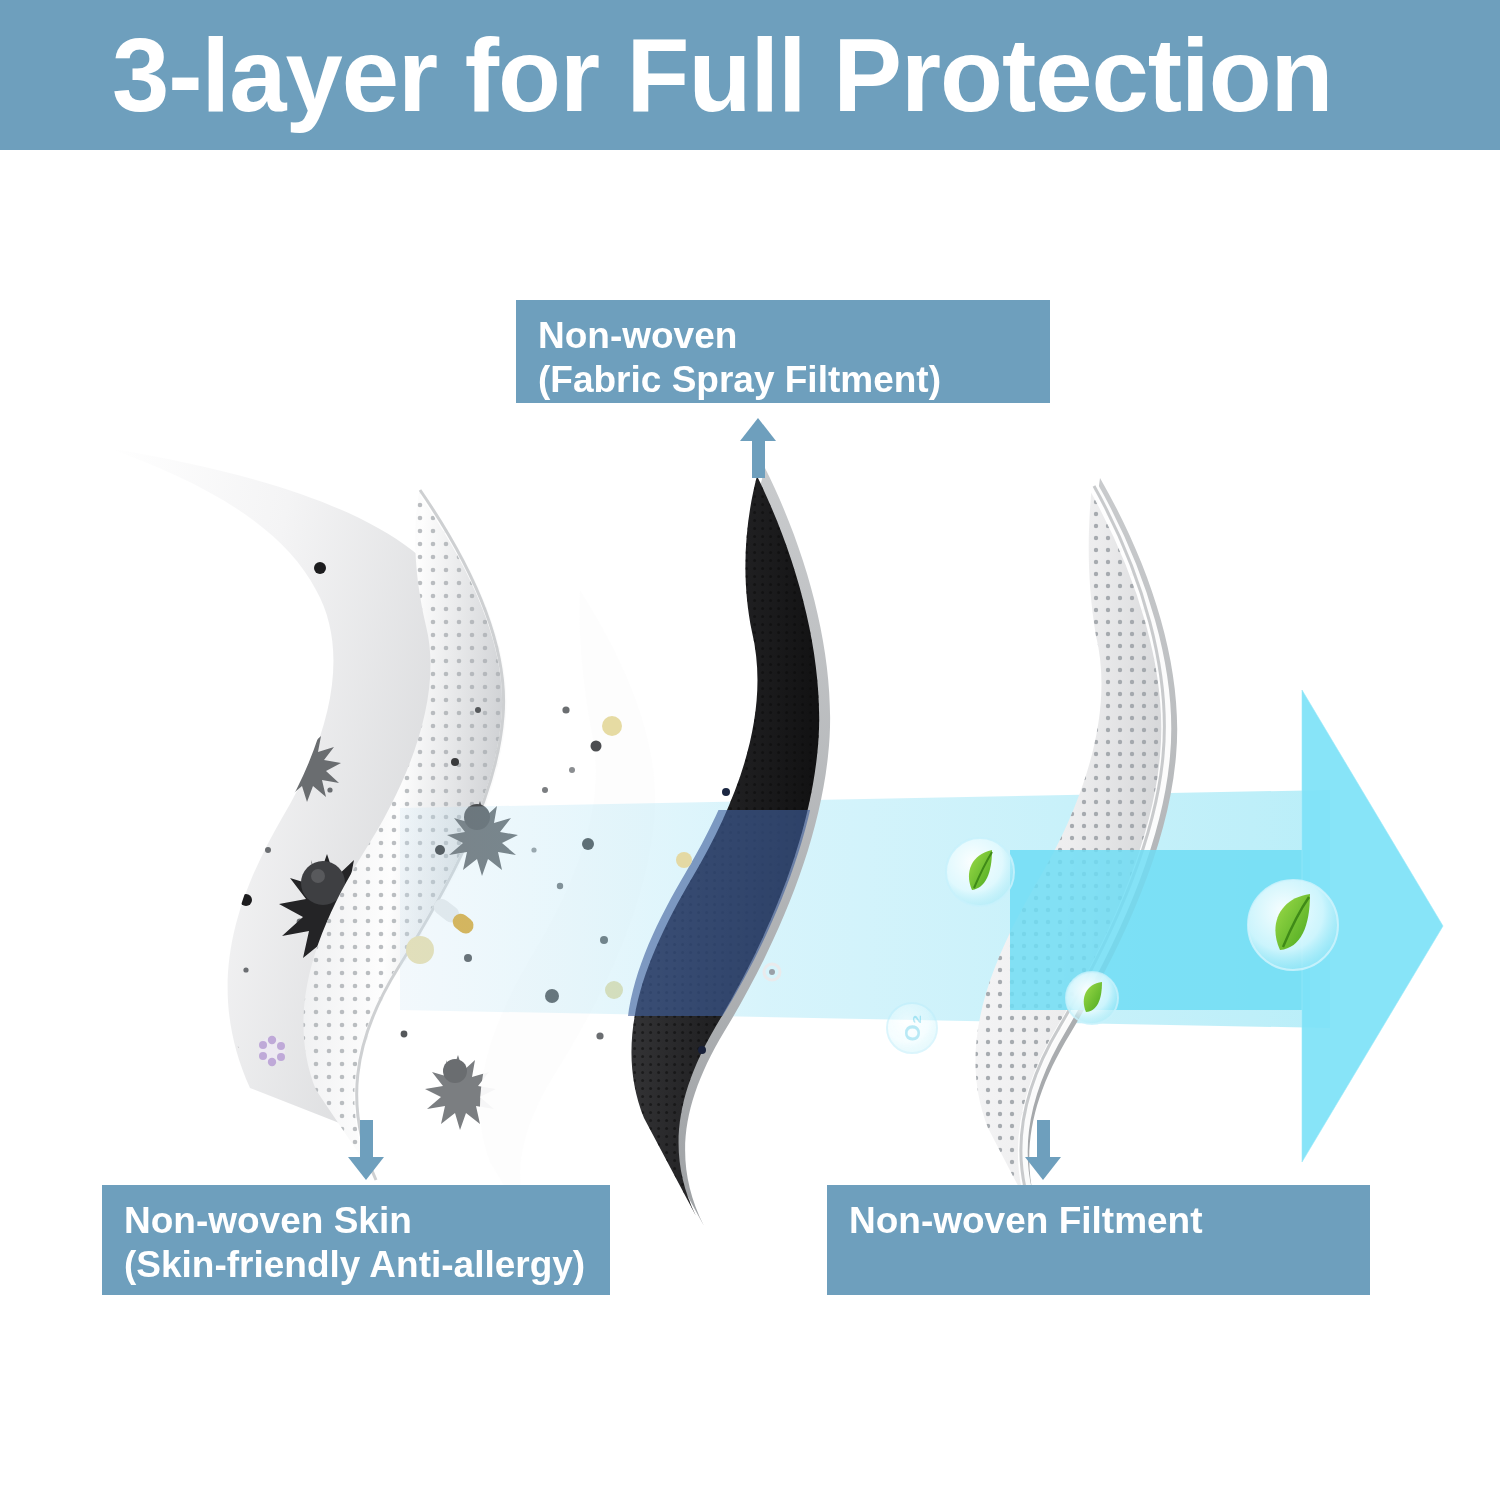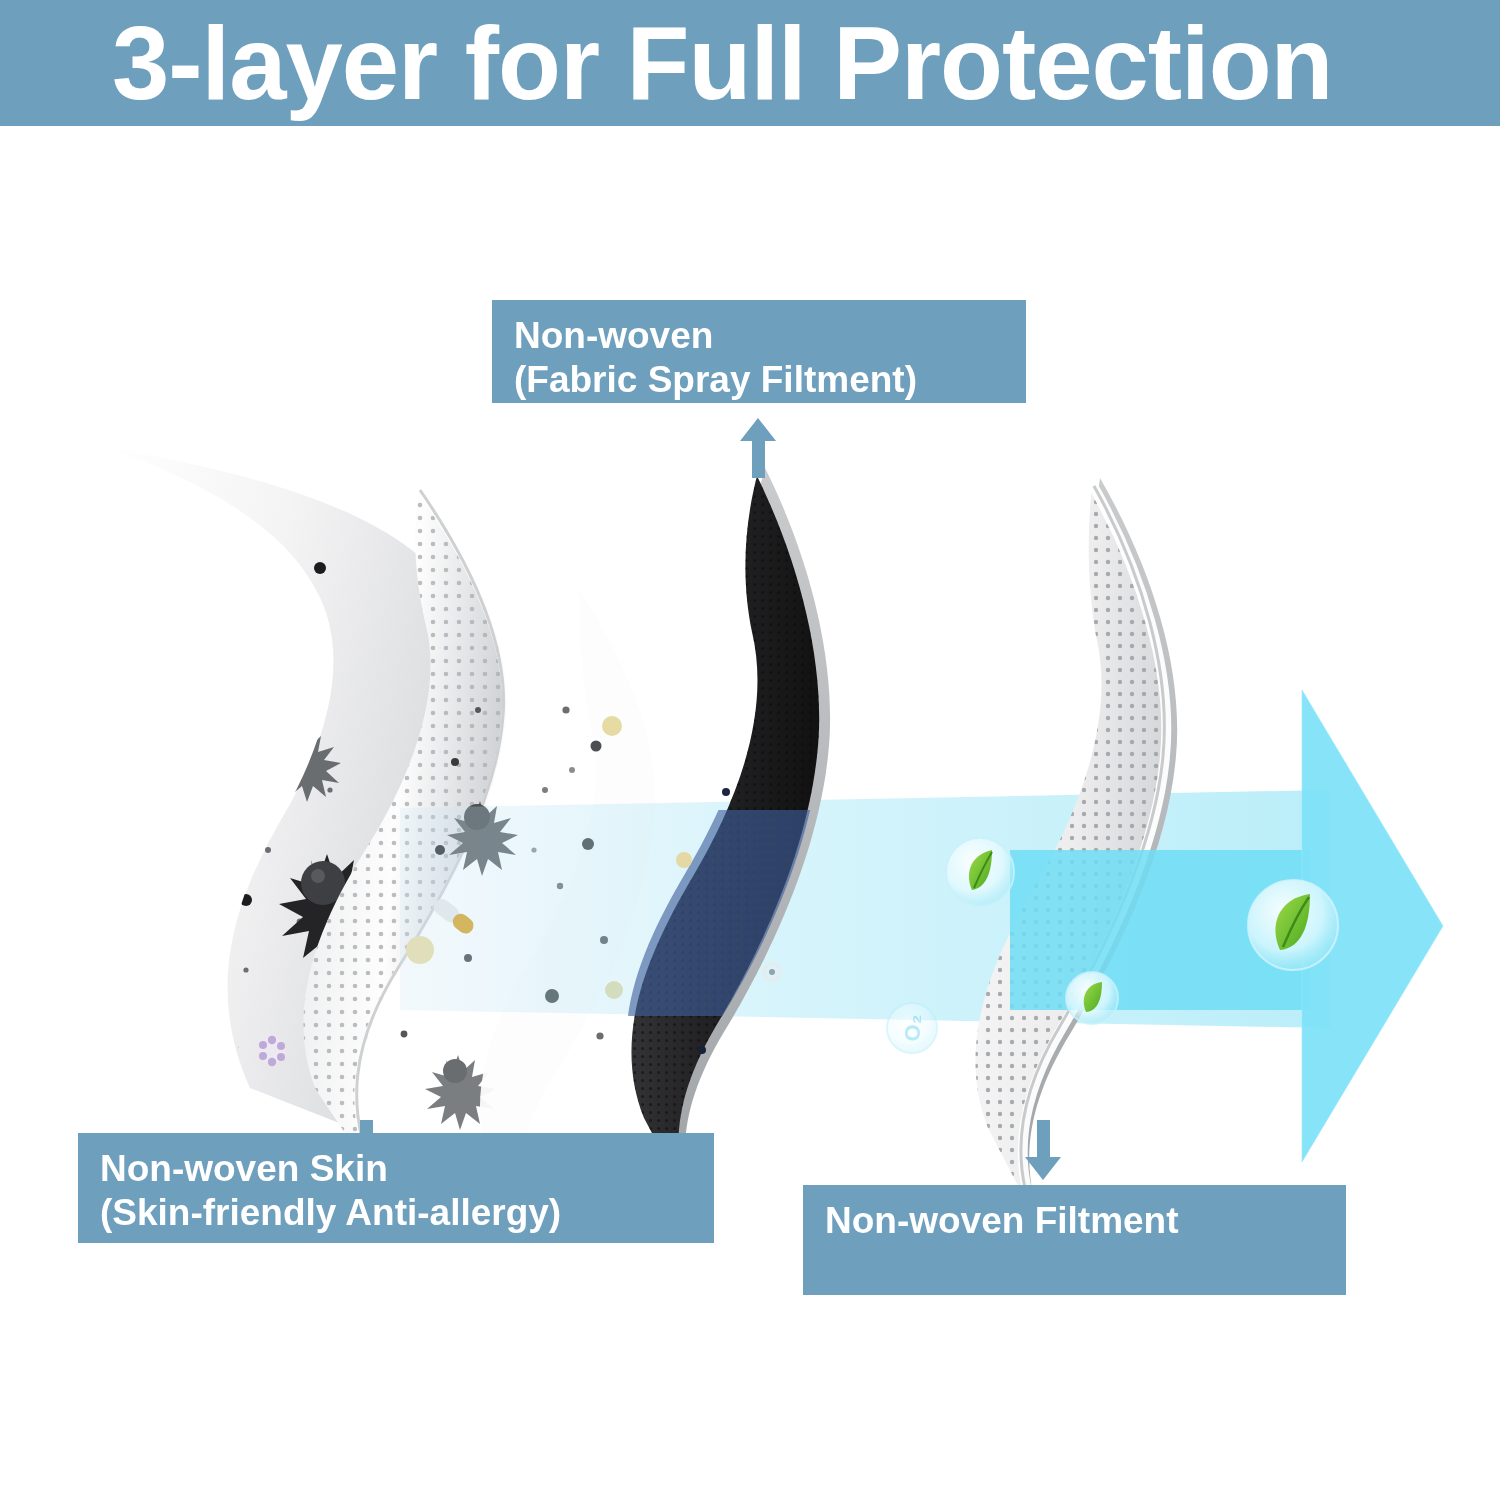--- a/index.html
+++ b/index.html
@@ -13,21 +13,21 @@
     position: relative;
     overflow: hidden;
     font-family: "Liberation Sans", sans-serif;
   }
 
   
   #header-banner {
     position: absolute;
     left: 0; top: 0;
     width: 1500px;
-    height: 126px;
+    height: 150px;
     background: #6e9fbd;
     display: flex;
     align-items: center;
   }
   #header-title {
     color: #ffffff;
     font-size: 104px;
     font-weight: bold;
     line-height: 1;
     letter-spacing: -1px;
@@ -49,23 +49,24 @@
   .callout {
     position: absolute;
     background: #6e9fbd;
     color: #ffffff;
     font-size: 37px;
     font-weight: bold;
     line-height: 1.18;
     padding: 14px 22px 16px 22px;
     box-sizing: border-box;
     white-space: nowrap;
+    margin-left: 24px;
   }
   #callout-spray   { left: 492px;  top: 150px; width: 534px; height: 103px; }
-  #callout-skin    { left: 78px;   top: 983px; width: 636px; height: 110px; }
+  #callout-skin    { left: 78px;   top: 1035px; width: 508px; height: 110px; }
   #callout-filter  { left: 803px;  top: 1035px; width: 543px; height: 110px; text-align: left; }
   .callout .line1, .callout .line2 { display: block; }
 
   
   .conn-arrow { position: absolute; }
   .conn-arrow .stem  { position: absolute; background: #6e9fbd; }
   .conn-arrow .head  { position: absolute; width: 0; height: 0; }
 
   #arrow-spray { left: 740px; top: 268px; width: 36px; height: 60px; }
   #arrow-spray .stem { left: 12px; top: 20px; width: 13px; height: 40px; }

